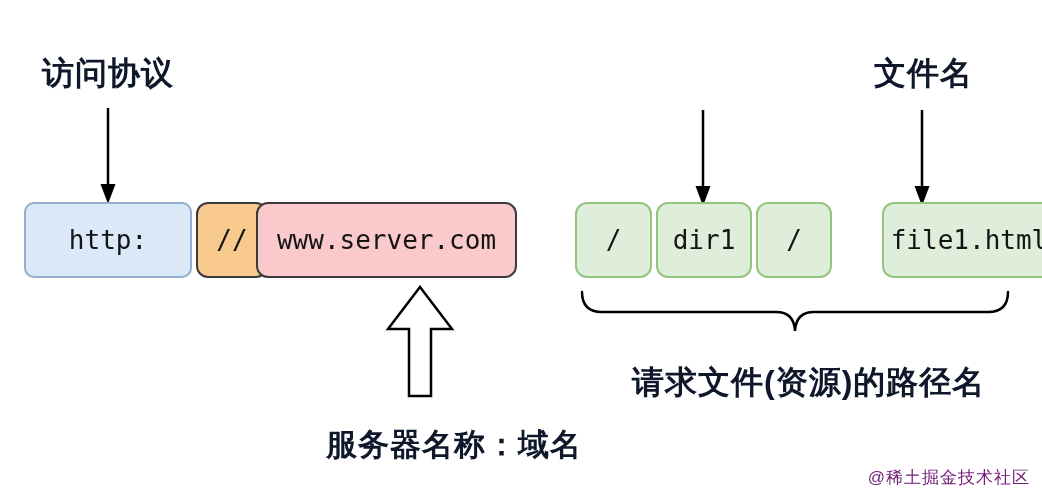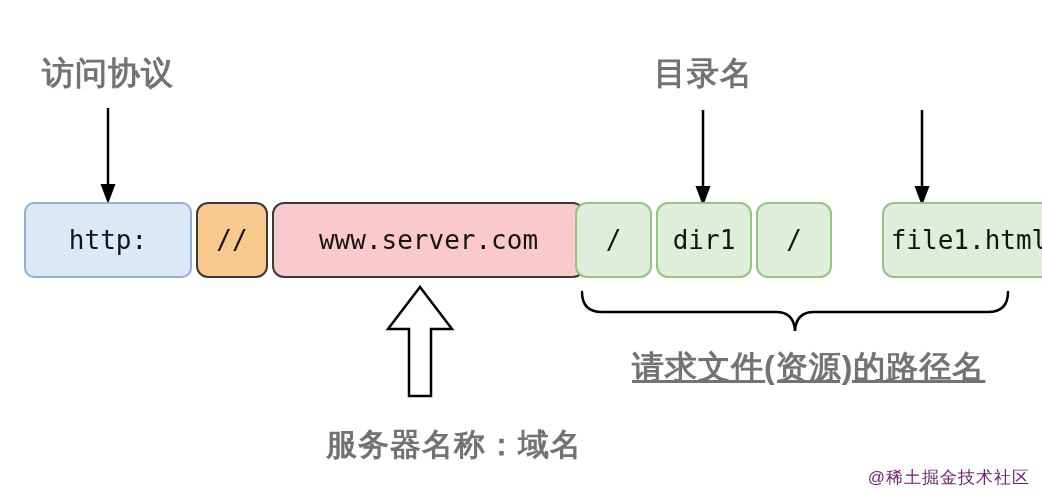--- a/index.html
+++ b/index.html
@@ -6,61 +6,61 @@
   #canvas{
     position:relative;
     width:1042px;height:495px;
     background:#ffffff;
     overflow:hidden;
     font-family:"Liberation Sans","DejaVu Sans",sans-serif;
   }
   .callout{
     position:absolute;
     font-weight:700;
-    color:#737373;
+    color:#0f172a;
     font-size:32px;
     letter-spacing:1px;
     white-space:nowrap;
   }
   .seg{
     position:absolute;
     top:202px;height:76px;
     box-sizing:border-box;
     border:2.5px solid #999;
     border-radius:12px;
     display:flex;align-items:center;justify-content:center;
     font-family:"DejaVu Sans Mono","Liberation Mono",monospace;
     font-size:26px;
     color:#141414;
     white-space:nowrap;
   }
   .seg-protocol{left:24px;width:168px;border-radius:10px;}
   .seg-sep{left:196px;width:72px;}
-  .seg-host{left:272px;width:313px;}
+  .seg-host{left:256px;width:261px;}
   .seg-slash1{left:575px;width:77px;}
   .seg-dir{left:656px;width:96px;}
   .seg-slash2{left:756px;width:76px;}
   .seg-file{left:836px;width:174px;margin-left:46px;}
   .svg-abs{position:absolute;}
   .watermark{
     position:absolute;
     right:12px;bottom:6px;
     font-size:17px;
     color:#701a75;
     letter-spacing:1px;
     white-space:nowrap;
   }
 </style>
 </head>
 <body>
 
 <div id="canvas">
 
   <div class="callout" style="left:42px;top:52px;">访问协议</div>
-  <div class="callout" style="left:654px;top:52px;">目录名</div>
+  <div class="callout" style="left:874px;top:52px;">文件名</div>
 
   <svg class="svg-abs" style="left:98px;top:108px;" width="20" height="97" viewBox="0 0 20 97">
     <line x1="10" y1="0" x2="10" y2="80" stroke="#000" stroke-width="2.5"></line>
     <polygon points="10,96 2.5,76 17.5,76" fill="#000"></polygon>
   </svg>
   <svg class="svg-abs" style="left:693px;top:110px;" width="20" height="97" viewBox="0 0 20 97">
     <line x1="10" y1="0" x2="10" y2="80" stroke="#000" stroke-width="2.5"></line>
     <polygon points="10,96 2.5,76 17.5,76" fill="#000"></polygon>
   </svg>
   <svg class="svg-abs" style="left:912px;top:110px;" width="20" height="97" viewBox="0 0 20 97">
@@ -79,17 +79,17 @@
   <svg class="svg-abs" style="left:385px;top:285px;" width="70" height="114" viewBox="0 0 70 114">
     <polygon points="35,2 67,44 46,44 46,111 24,111 24,44 3,44" fill="#ffffff" stroke="#000" stroke-width="2.5" stroke-linejoin="miter"></polygon>
   </svg>
 
   <div class="callout" style="left:298px;top:424px;font-size:31px;margin-left:28px;">服务器名称：域名</div>
 
   <svg class="svg-abs" style="left:575px;top:285px;" width="440" height="55" viewBox="0 0 440 55">
     <path d="M 7 7 Q 7 27 27 27 L 201 27 Q 219 27 220 46 Q 221 27 239 27 L 413 27 Q 433 27 433 7" fill="none" stroke="#000" stroke-width="2.5" stroke-linecap="round"></path>
   </svg>
 
-  <div class="callout" style="left:632px;top:346px;text-decoration:underline;">请求文件(资源)的路径名</div>
+  <div class="callout" style="left:632px;top:361px;">请求文件(资源)的路径名</div>
 
   <div class="watermark">@稀土掘金技术社区</div>
 
 </div>
 
 </body></html>

